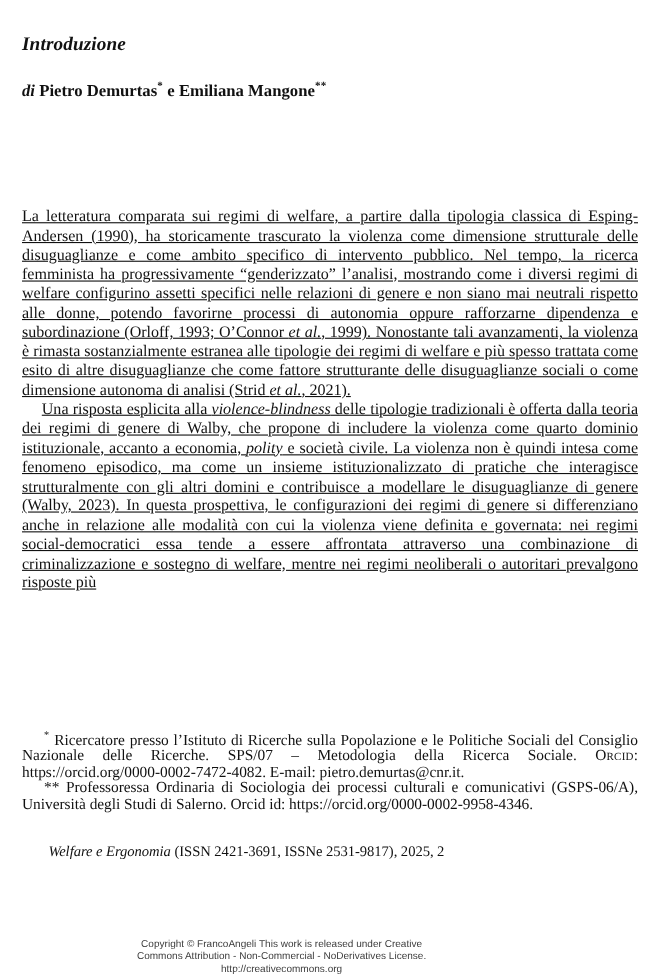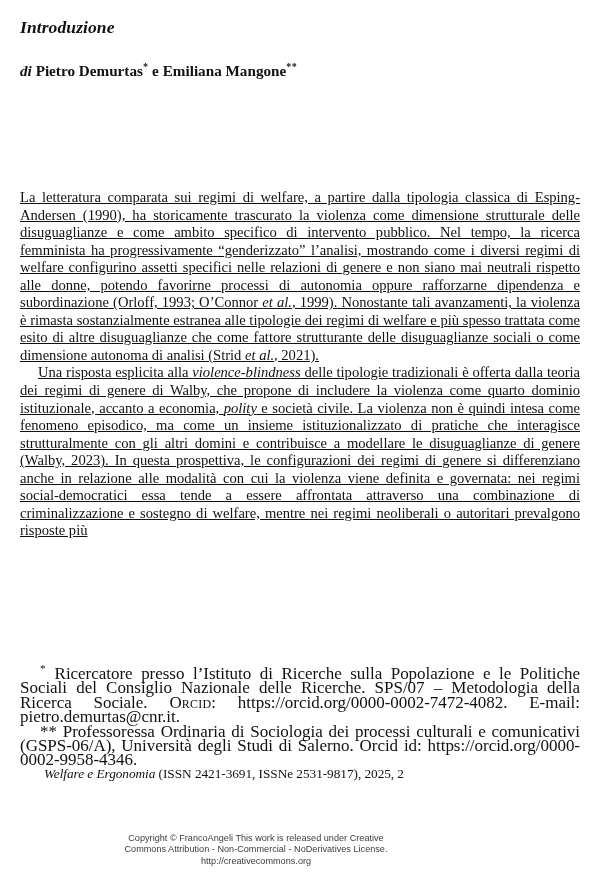--- a/index.html
+++ b/index.html
@@ -14,21 +14,21 @@
     font-family: "Liberation Serif", "DejaVu Serif", serif;
     color: #111111;
     overflow: hidden;
   }
   .page {
     position: absolute;
     left: 0; top: 0;
     width: 600px;
     height: 890px;
     box-sizing: border-box;
-    padding: 4px 20px;
+    padding: 16px 20px;
   }
 
   
   .doc-title {
     font-size: 17.5px;
     font-weight: bold;
     font-style: italic;
     letter-spacing: 0.1px;
     margin: 0;
     padding-top: 13px;
@@ -76,21 +76,21 @@
 
   
   .footnotes {
     position: absolute;
     left: 20px;
     top: 667px;
     width: 560px;
   }
   p.footnote {
     margin: 0;
-    font-size: 17px;
+    font-size: 14px;
     line-height: 14.4px;
     text-align: justify;
     text-indent: 20px;
     letter-spacing: -0.03px;
   }
   .smallcaps {
     font-variant: small-caps;
     letter-spacing: 0.2px;
   }
 
@@ -112,21 +112,21 @@
     width: 560px;
     font-size: 12.9px;
     line-height: 16px;
     letter-spacing: -0.05px;
   }
 
   
   .copyright {
     position: absolute;
     left: 0;
-    top: 833px;
+    top: 853px;
     width: 512px;
     text-align: center;
     font-family: "Liberation Sans", "DejaVu Sans", sans-serif;
     font-size: 9.1px;
     line-height: 11.3px;
     color: #3c3c3c;
     letter-spacing: 0.02px;
   }
   .copyright div { white-space: nowrap; }
 </style>

